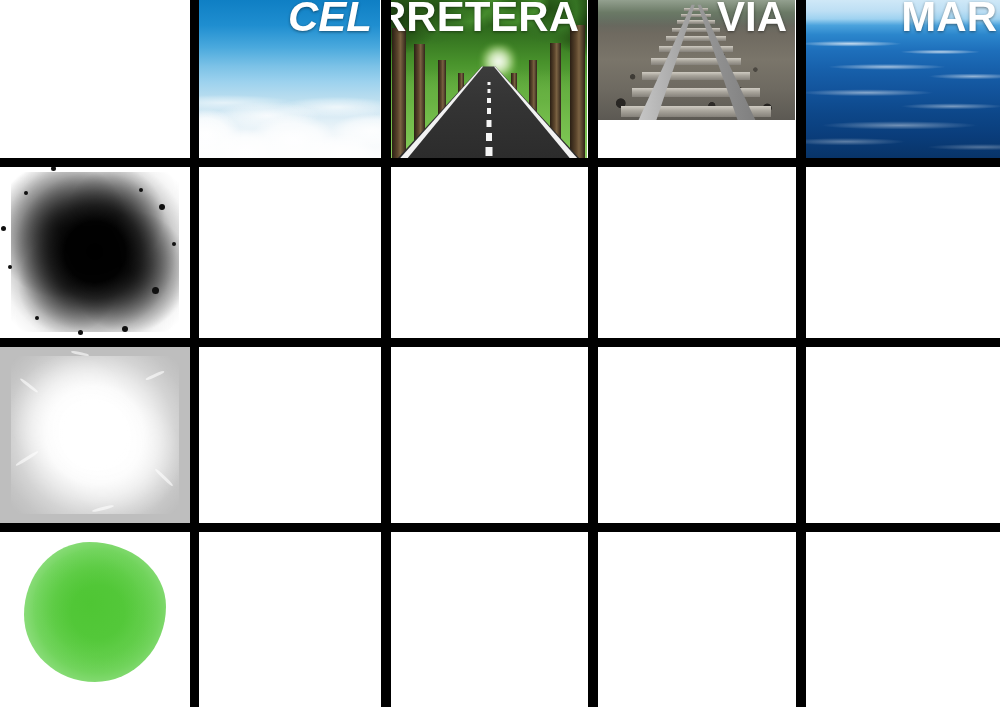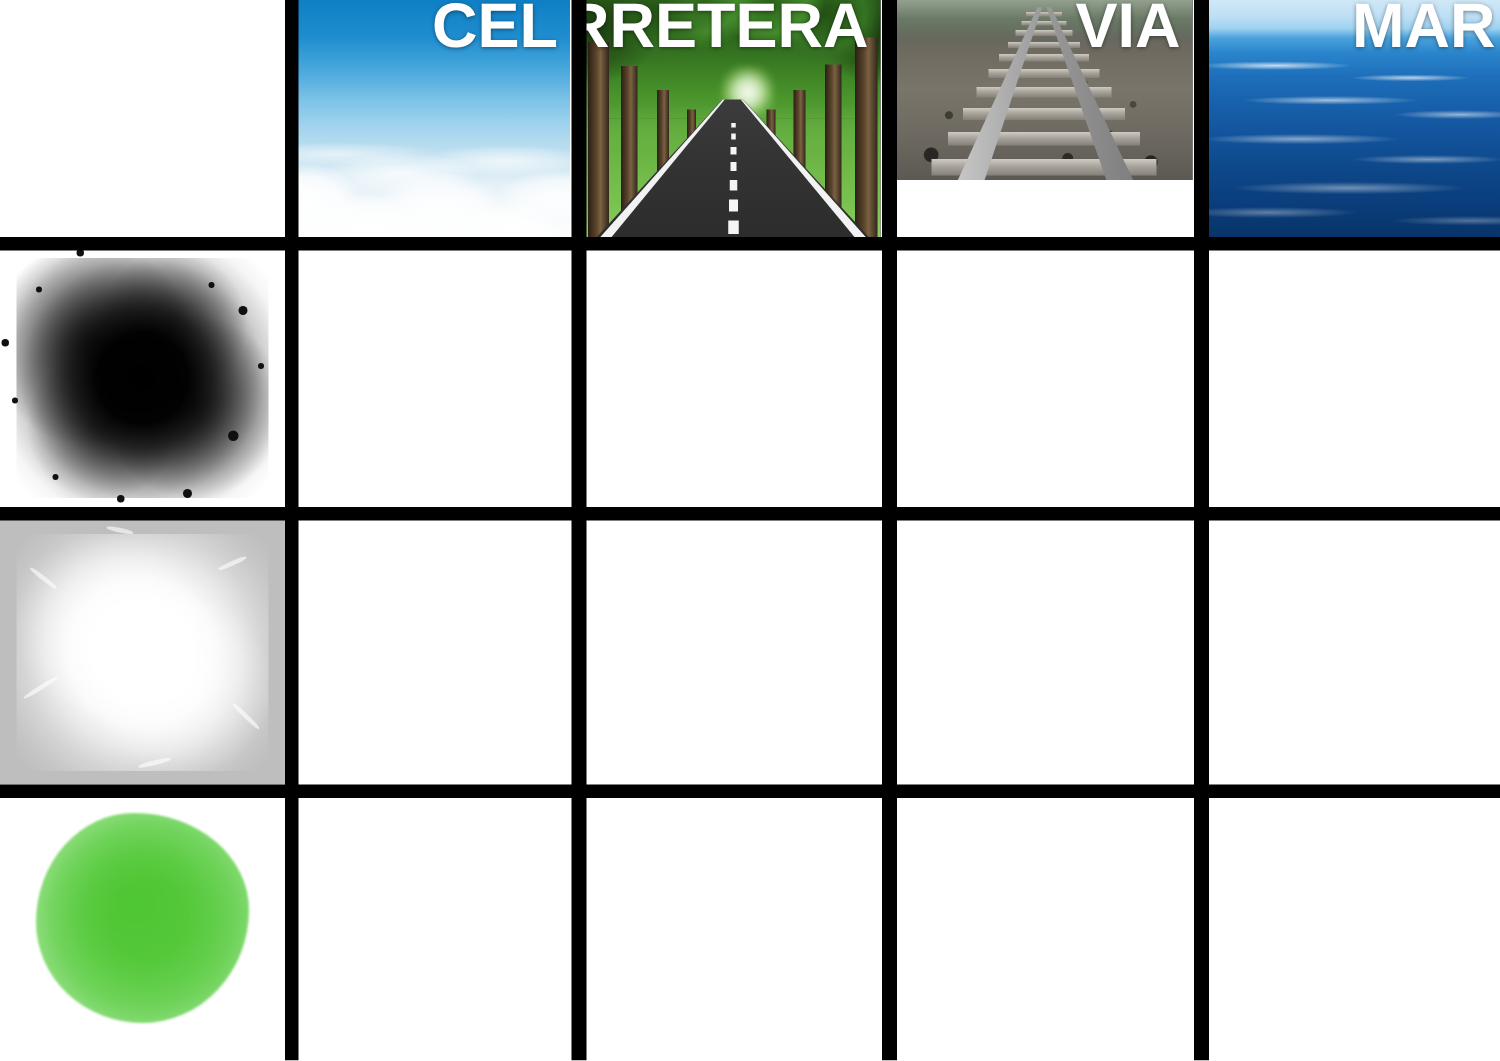--- a/index.html
+++ b/index.html
@@ -294,21 +294,21 @@
     background: #000000;
   }
 </style>
 </head>
 <body>
 
 <div id="board">
 
   <div class="cell rowhead" style="left:0;top:0;width:190px;height:158px;"></div>
 
-  <div class="cell colhead" style="left:198px;top:0;width:182px;height:158px;">
+  <div class="cell colhead" style="left:198px;top:0;width:182px;height:158px;font-style:italic;">
     <div class="pic pic-sky"></div>
     <div class="label">CEL</div>
   </div>
 
   <div class="cell colhead" style="left:390px;top:0;width:197px;height:158px;">
     <div class="pic pic-road">
       <div class="canopy"></div>
       <div class="vanish"></div>
       <div class="verge"></div>
       <div class="trunk" style="left:2px;  width:14px; height:82%;"></div>

